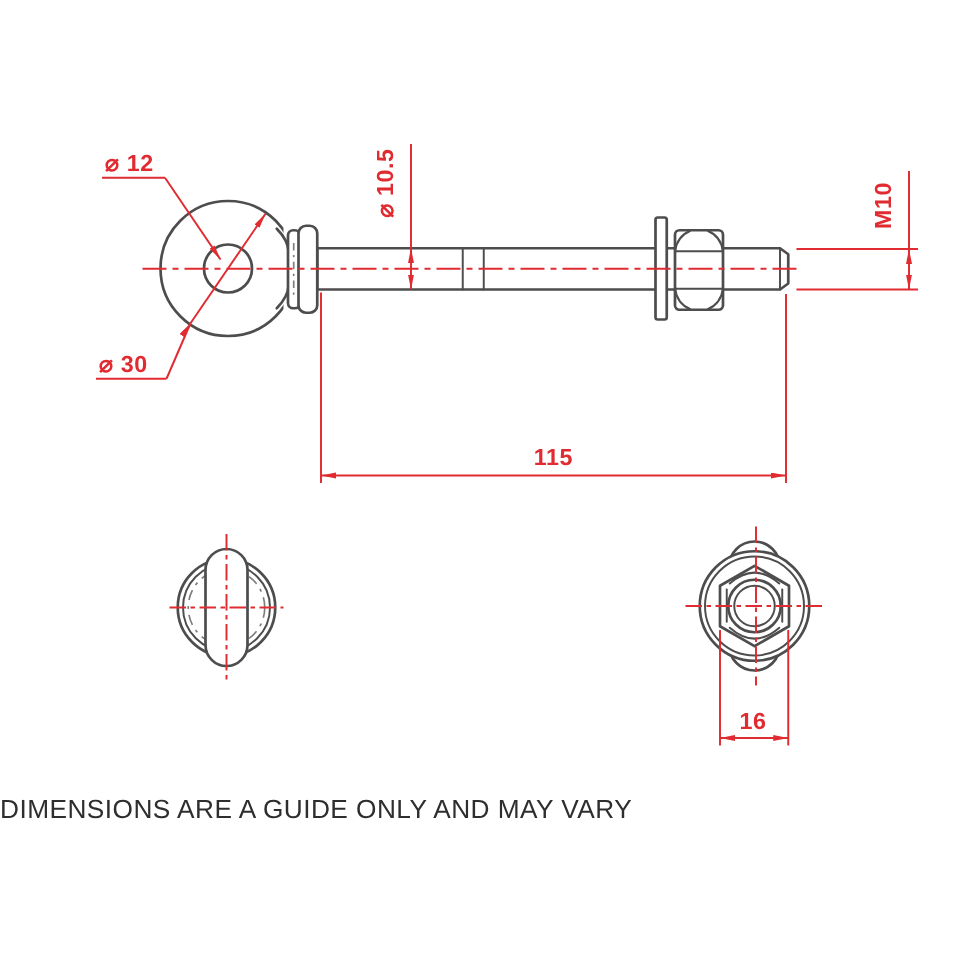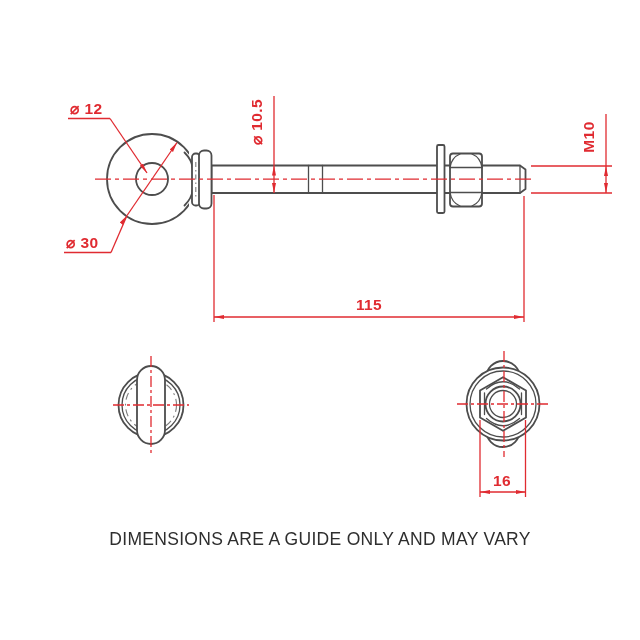--- a/index.html
+++ b/index.html
@@ -14,21 +14,21 @@
   .thin { stroke-width:1.3; }
   .hid { stroke:#7d7d7d; stroke-width:1.1; fill:none; stroke-dasharray:5 3 1.5 3; }
   .dashc { stroke:#7d7d7d; stroke-width:1.1; fill:none; stroke-dasharray:7 4 2 4; }
   .red { stroke:var(--red); stroke-width:1.3; fill:none; }
   .cl  { stroke-dasharray:16 4 4 4; }
   .cl2 { stroke-dasharray:11 3 3 3; }
   .dimtext {
     fill:var(--red); font:600 15.5px "Liberation Sans", sans-serif; letter-spacing:0.4px;
   }
   .note {
-    position:absolute; left:0; right:0; top:529px; text-align:center;
+    position:absolute; left:0; right:0; top:529px; 
     color:var(--note); font:400 17.5px "Liberation Sans", sans-serif; letter-spacing:0.3px;
   }
 </style>
 </head>
 <body>
 
 <div id="canvas">
   <svg width="640" height="640" viewBox="0 0 640 640">
     <defs>
       <marker id="arw" refX="10" refY="2" markerWidth="11" markerHeight="5" orient="auto" markerUnits="userSpaceOnUse">

